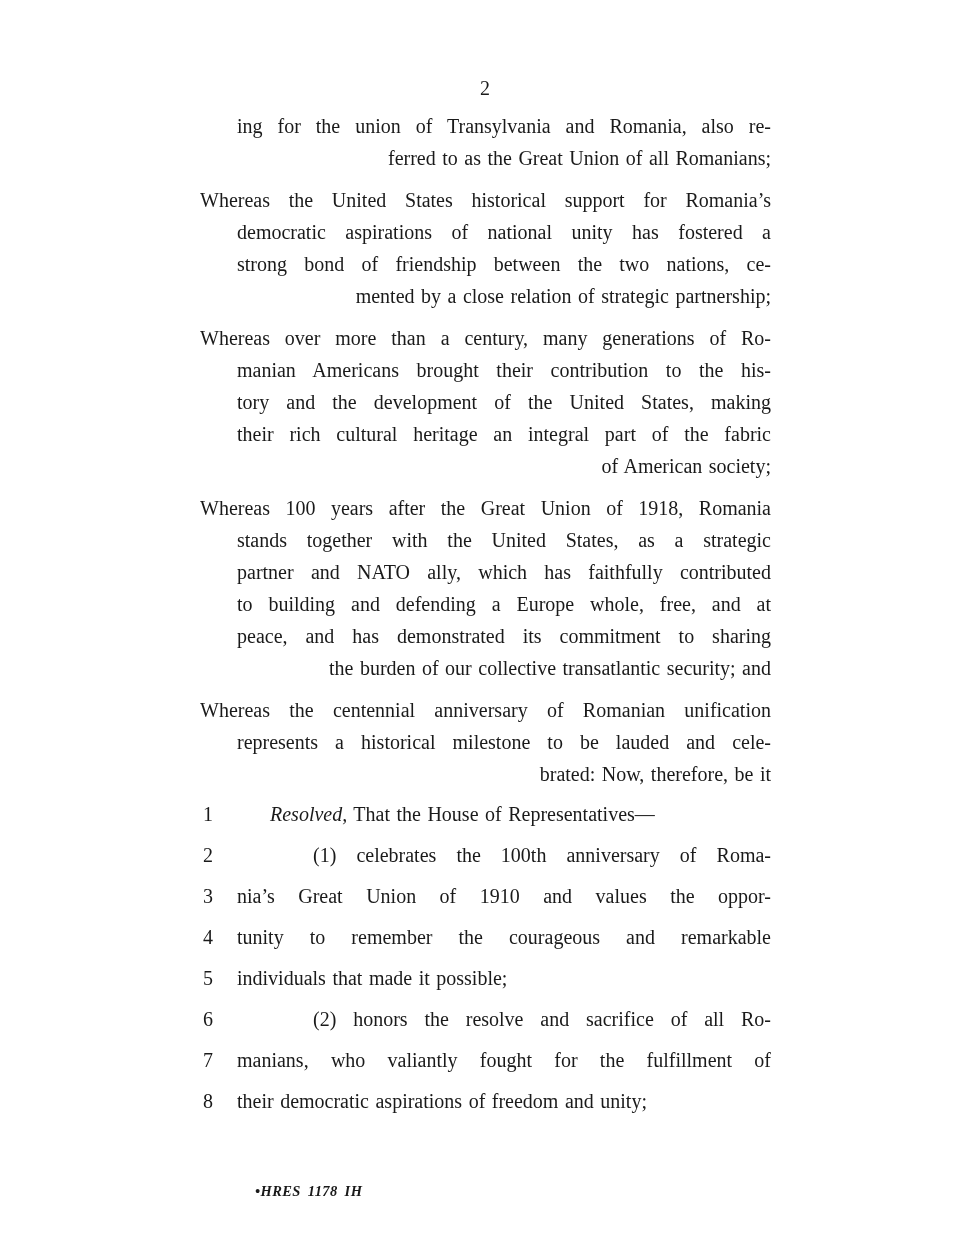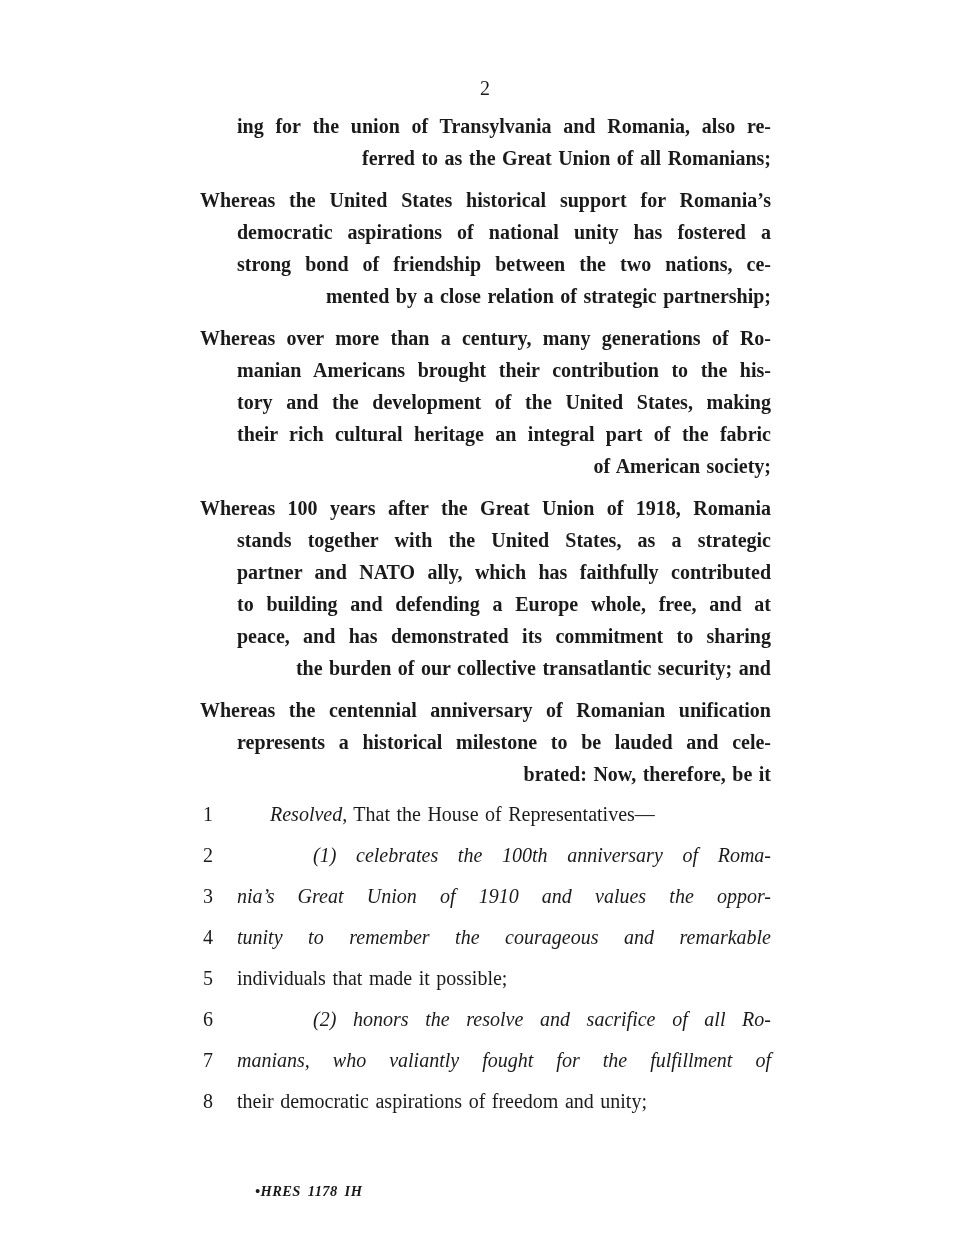--- a/index.html
+++ b/index.html
@@ -26,21 +26,21 @@
     font-size: 20px;
     line-height: 24px;
   }
   .content {
     position: absolute;
     top: 110px;
     left: 200px;
     width: 571px;
   }
   
-  .wpara { margin: 0 0 10px 0; font-weight: bold; }
+  .wpara { margin: 0 0 10px 0; }
   .wpara:last-child { margin-bottom: 0; }
   .wline {
     font-size: 20px;
     line-height: 32px;
     white-space: nowrap;
     word-spacing: 1.5px;
     text-align: right;
   }
   .wline.cont { padding-left: 37px; }
   .wline.just {
@@ -67,21 +67,20 @@
     line-height: 41px;
     white-space: nowrap;
     word-spacing: 1.5px;
   }
   .res-row.ind-resolved .rtext { margin-left: 70px; }
   .res-row.ind-clause  .rtext { margin-left: 113px; }
   .res-row.just .rtext {
     text-align: justify;
     -moz-text-align-last: justify;
     text-align-last: justify;
-    font-style: italic;
   }
   .rtext i { }
   .doc-footer {
     position: absolute;
     left: 255px;
     top: 1182px;
     font-size: 14.5px;
     font-weight: bold;
     letter-spacing: 0.4px;
     word-spacing: 3px;

